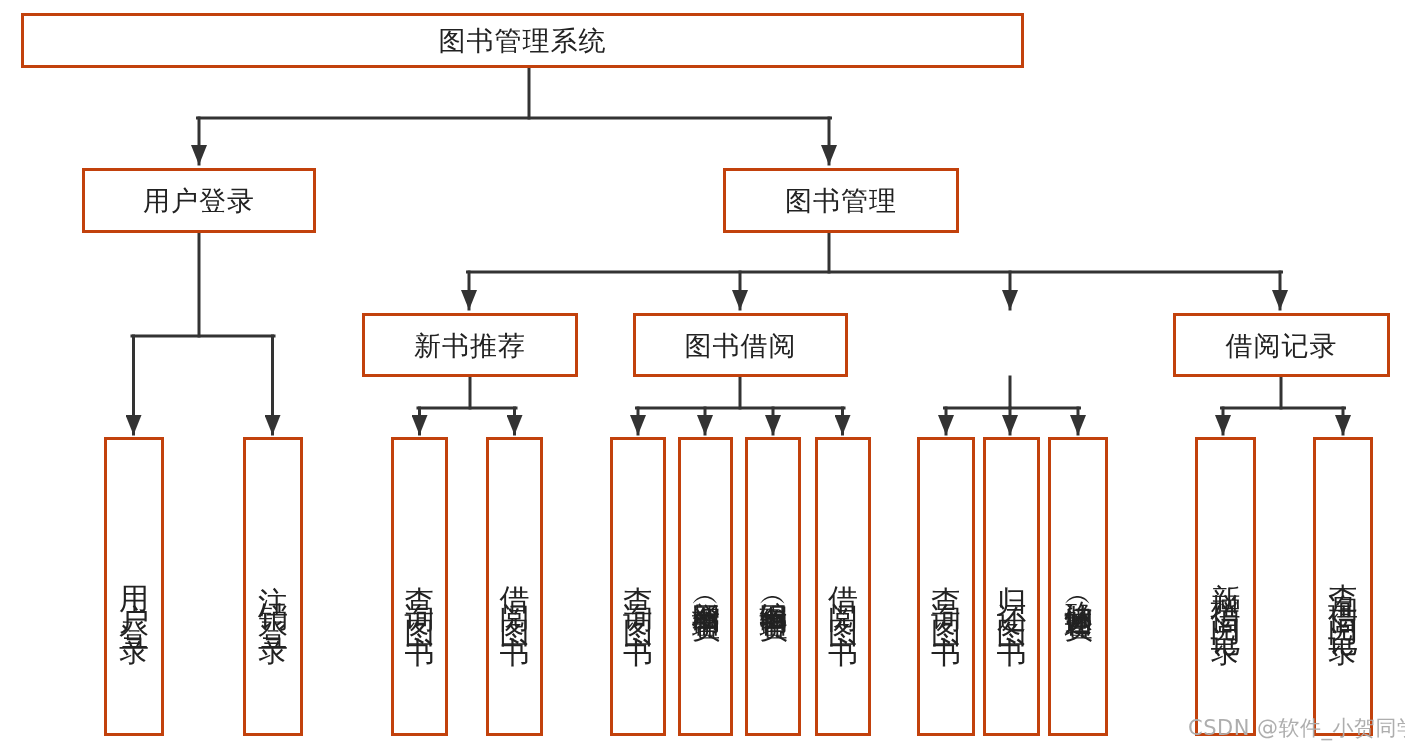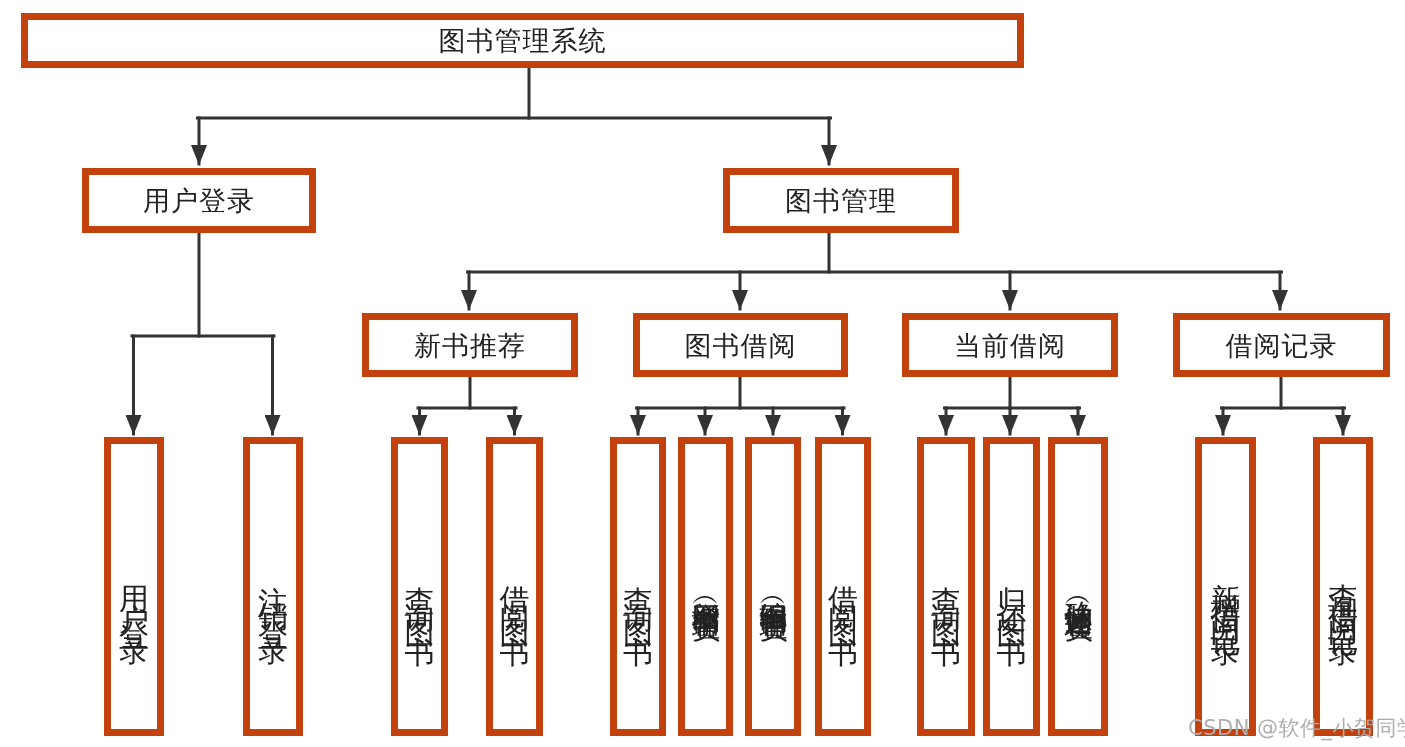--- a/index.html
+++ b/index.html
@@ -3,21 +3,21 @@
 <meta charset="utf-8">
 <style>
   html,body { margin:0; padding:0; background:#ffffff; }
   .stage {
     position:relative; width:1405px; height:747px; background:#ffffff;
     font-family:"DejaVu Sans", sans-serif; overflow:hidden;
   }
   .connectors { position:absolute; left:0; top:0; width:1405px; height:747px; }
   .node {
     position:absolute; box-sizing:border-box; background:#ffffff;
-    border:7px solid #c2410c; color:#222222;
+    border:3px solid #c2410c; color:#222222;
     display:flex; align-items:center; justify-content:center;
   }
   .hbox span { font-size:27px; letter-spacing:1px; white-space:nowrap; line-height:1; }
   .vbox span {
     writing-mode:vertical-rl; text-orientation:mixed;
     font-size:30px; line-height:1; white-space:nowrap;
   }
   .v4 span { letter-spacing:17px; padding-top:19px; }
   .v6 span { letter-spacing:11px; padding-top:11px; }
   .v9 span { letter-spacing:2px;  padding-top:2px; font-size:28px; }
@@ -98,23 +98,20 @@
   <div class="node hbox" style="left:712px; top:168px; width:236px; height:65px;margin-left:11px;">
     <span>图书管理</span>
   </div>
 
   <div class="node hbox" style="left:362px; top:313px; width:216px; height:64px;">
     <span>新书推荐</span>
   </div>
   <div class="node hbox" style="left:633px; top:313px; width:215px; height:64px;">
     <span>图书借阅</span>
   </div>
-  <div class="node hbox" style="left:902px; top:313px; width:216px; height:64px;">
-    <span>当前借阅</span>
-  </div>
   <div class="node hbox" style="left:1173px; top:313px; width:217px; height:64px;">
     <span>借阅记录</span>
   </div>
 
   <div class="node vbox v4" style="left:104px; top:437px; width:60px; height:299px;">
     <span>用户登录</span>
   </div>
   <div class="node vbox v4" style="left:243px; top:437px; width:60px; height:299px;">
     <span>注销登录</span>
   </div>

